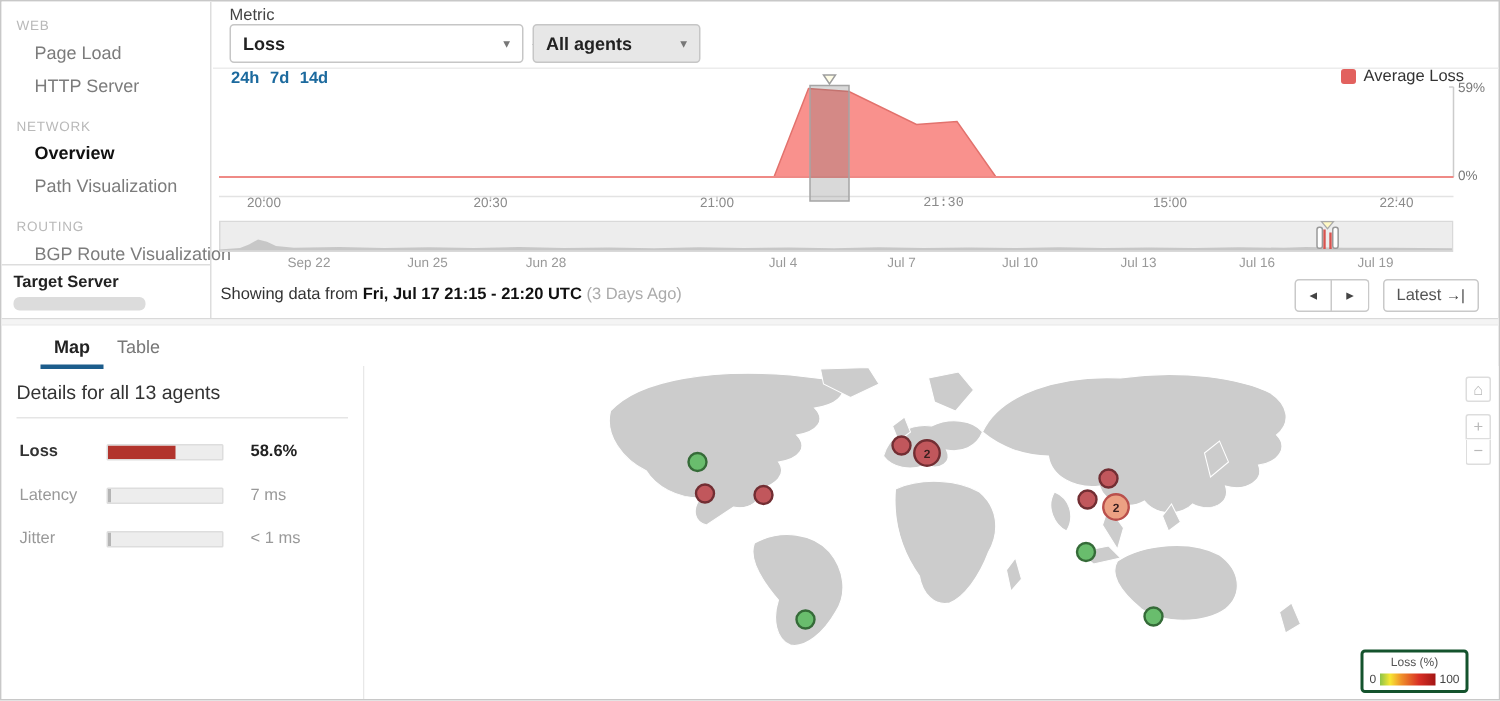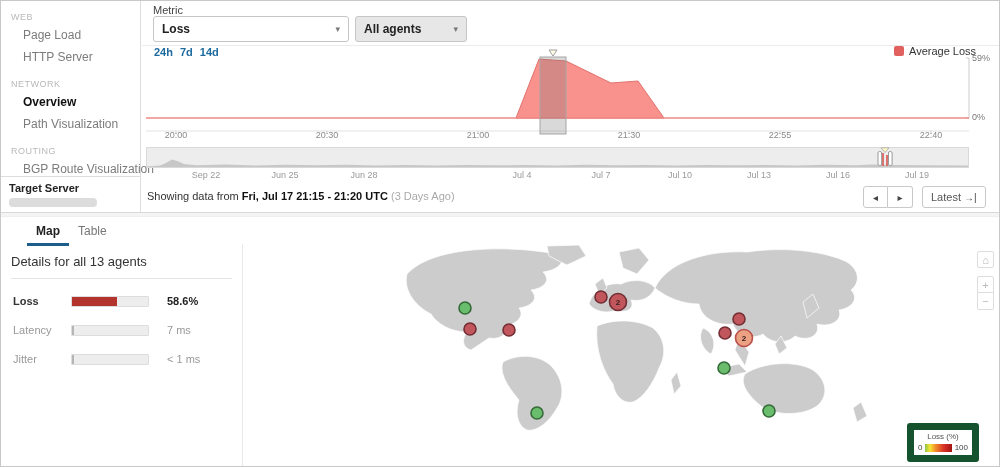--- a/index.html
+++ b/index.html
@@ -65,21 +65,21 @@
   .dvalue { margin-left:18px; font-size:11px; color:#999; }
   .drow.strong .dvalue { color:#222; font-weight:bold; }
 
   .map-wrap { position:absolute; left:242px; top:31px; width:758px; height:225px; background:#fff; }
   .map-controls { position:absolute; right:7px; top:7px; display:flex; flex-direction:column; align-items:center; }
   .mbtn { width:17px; height:17px; border:1px solid #ddd; background:#fff; color:#b9b9b9; font-size:11px; display:flex; align-items:center; justify-content:center; cursor:pointer; border-radius:2px; }
   .mbtn.home { margin-bottom:8px; }
   .mbtn.zin { border-radius:2px 2px 0 0; }
   .mbtn.zout { border-top:none; border-radius:0 0 2px 2px; }
 
-  .map-legend { position:absolute; right:22px; bottom:7px; width:72px; border:7px solid #14532d; border-radius:3px; background:rgba(255,255,255,.95); padding:2px 4px 3px 4px; }
+  .map-legend { position:absolute; right:22px; bottom:7px; width:72px; border:2px solid #14532d; border-radius:3px; background:rgba(255,255,255,.95); padding:2px 4px 3px 4px; }
   .map-legend-title { font-size:8px; color:#555; text-align:center; }
   .map-legend-row { display:flex; align-items:center; gap:3px; margin-top:2px; }
   .map-legend-row span { font-size:8px; color:#444; }
   .gradient-bar { flex:1; height:8px; background:linear-gradient(to right,#8bc34a 0%,#f7e733 18%,#f0922b 38%,#d93025 70%,#a31515 100%); }
 
   svg text { font-family:"Liberation Sans", sans-serif; }
 </style>
 </head>
 <body>
 
@@ -148,22 +148,22 @@
     <line x1="5" y1="77" x2="828" y2="77" stroke="#ef8a86" stroke-width="1.4"></line>
     <rect x="399" y="16" width="26" height="77" fill="rgba(120,120,120,0.28)" stroke="#a5a5a5" stroke-width="1"></rect>
     <polygon points="408,9 416,9 412,15" fill="#fffde7" stroke="#9e9e9e" stroke-width="1"></polygon>
   </svg>
   <div class="ylab" style="top:52px;">59%</div>
   <div class="ylab" style="top:111px;">0%</div>
   <div>
       <div class="xtick" style="left: 175px;">20:00</div>
       <div class="xtick" style="left: 326px;">20:30</div>
       <div class="xtick" style="left: 477px;">21:00</div>
-      <div class="xtick" style="left: 628px;">21:30</div>
-      <div class="xtick" style="left: 779px;">22:55</div>
+      <div class="xtick" style="left: 628px; font-family: Liberation Mono, monospace;">21:30</div>
+      <div class="xtick" style="left: 779px;">15:00</div>
       <div class="xtick" style="left: 930px;">22:40</div>
     </div>
 
   <svg style="position:absolute;left:145px;top:146px;" width="823" height="21" viewBox="0 0 823 21">
     <rect x="0.5" y="0.5" width="822" height="20" fill="#ededed" stroke="#d9d9d9"></rect>
     <path d="M0,19.4 L14,18.4 L20,16 L26,12.6 L32,14.2 L38,17 L50,18.2 L80,17.6 L110,18.4 L140,17.8 L170,18.3 L200,17.7 L230,18.4 L260,18 L290,18.5 L320,17.9 L350,18.3 L380,18 L410,18.5 L440,17.8 L470,18.3 L500,18 L530,18.4 L560,17.9 L590,18.3 L620,18 L650,18.4 L680,17.8 L710,18.2 L725,17.6 L750,18.1 L780,18.2 L822,18.5 L822,20 L0,20 Z" fill="#c7c7c7"></path>
     <line x1="737" y1="19" x2="737" y2="6" stroke="#d9534f" stroke-width="1.6"></line>
     <line x1="741" y1="19" x2="741" y2="8" stroke="#d9534f" stroke-width="1.6"></line>
     <rect x="732" y="4.5" width="3.6" height="14" rx="1.5" fill="#fff" stroke="#999"></rect>
     <rect x="742.5" y="4.5" width="3.6" height="14" rx="1.5" fill="#fff" stroke="#999"></rect>

